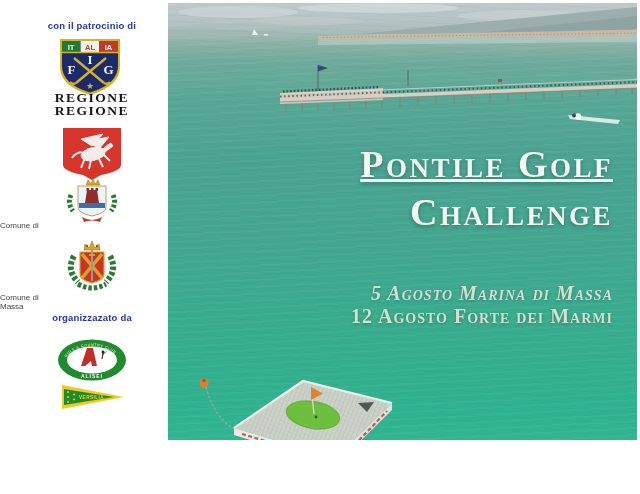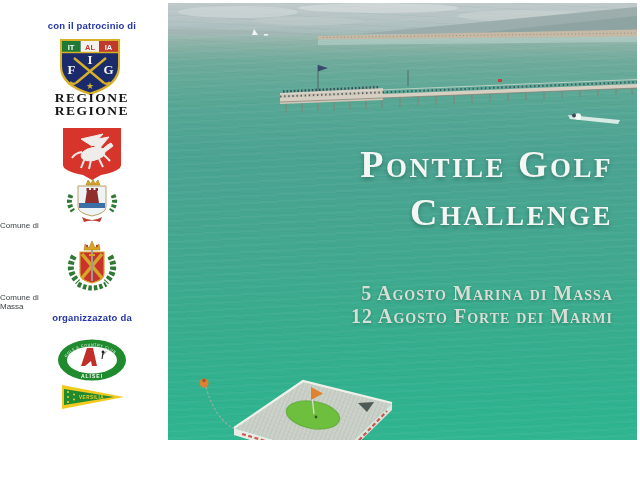--- a/index.html
+++ b/index.html
@@ -28,25 +28,25 @@
              #8fb3a8 8%, #6fab9c 12%, #58a795 20%,
              #4ba392 32%, #43a78f 50%, #37ad8d 68%,
              #2fb38f 85%, #34ba95 100%);}
   .ripples{position:absolute;inset:0;pointer-events:none;opacity:.5;background:
       repeating-linear-gradient(177deg, rgba(255,255,255,.07) 0 2px, rgba(255,255,255,0) 2px 7px),
       repeating-linear-gradient(183deg, rgba(0,70,55,.06) 0 1px, rgba(0,0,0,0) 1px 6px);}
   .photo svg{position:absolute;left:0;top:0;}
   .headline{position:absolute;right:24px;text-align:right;color:#f3f6f2;
             font-family:"Liberation Serif",serif;font-variant:small-caps;font-weight:700;
             text-shadow:0 2px 4px rgba(10,35,30,.35);white-space:nowrap;}
-  .t1{top:139px;font-size:38px;letter-spacing:2.5px;}
+  .t1{top:139px;font-size:38px;letter-spacing:2.5px;text-decoration:underline;}
   .t2{top:187px;font-size:38px;letter-spacing:2.5px;}
   .t3{top:233px;font-size:26px;letter-spacing:2px;}
   .d1{top:279px;font-size:20px;letter-spacing:1px;color:#d7ded6;
-      text-shadow:0 1px 3px rgba(10,35,30,.3);}
+      text-shadow:0 1px 3px rgba(10,35,30,.3);font-style:italic;}
   .d2{top:302px;font-size:20px;letter-spacing:1px;color:#d7ded6;
       text-shadow:0 1px 3px rgba(10,35,30,.3);}
 </style>
 </head>
 <body>
 
 <div id="canvas">
 
   <div class="sidebar">
 

